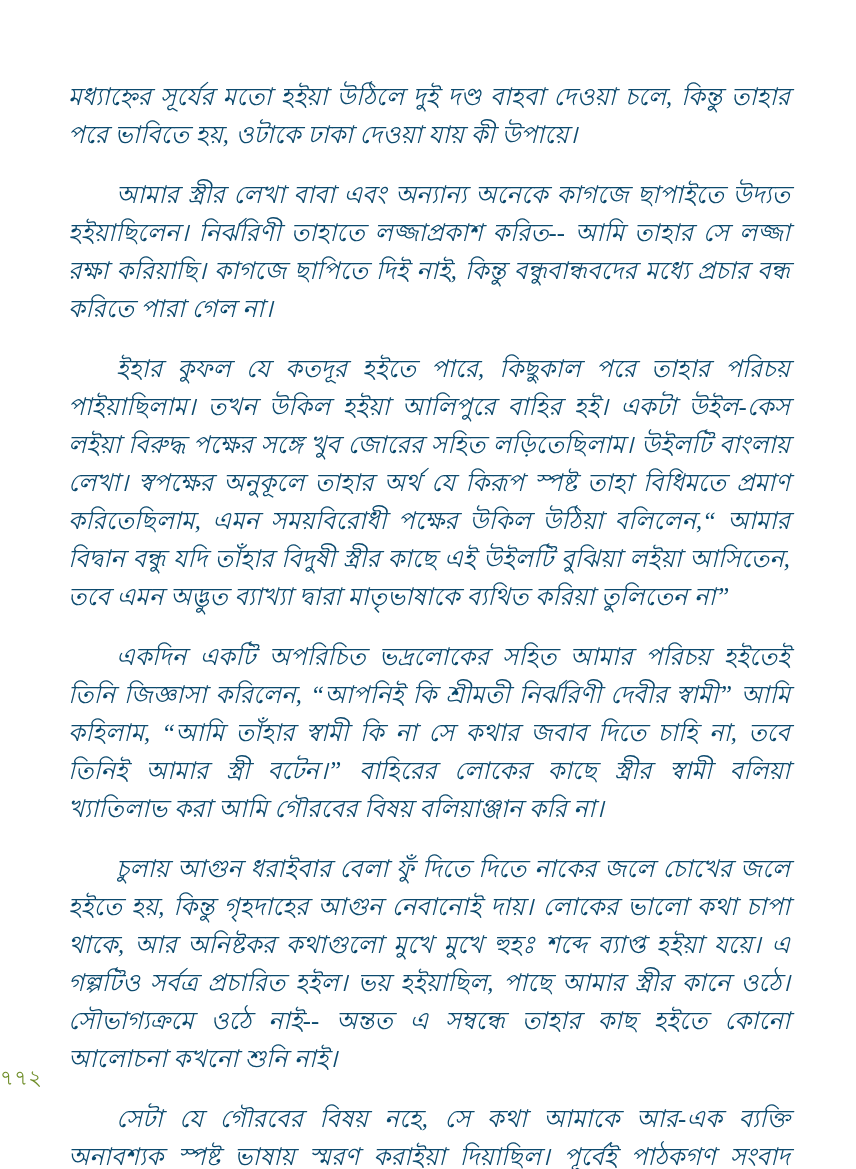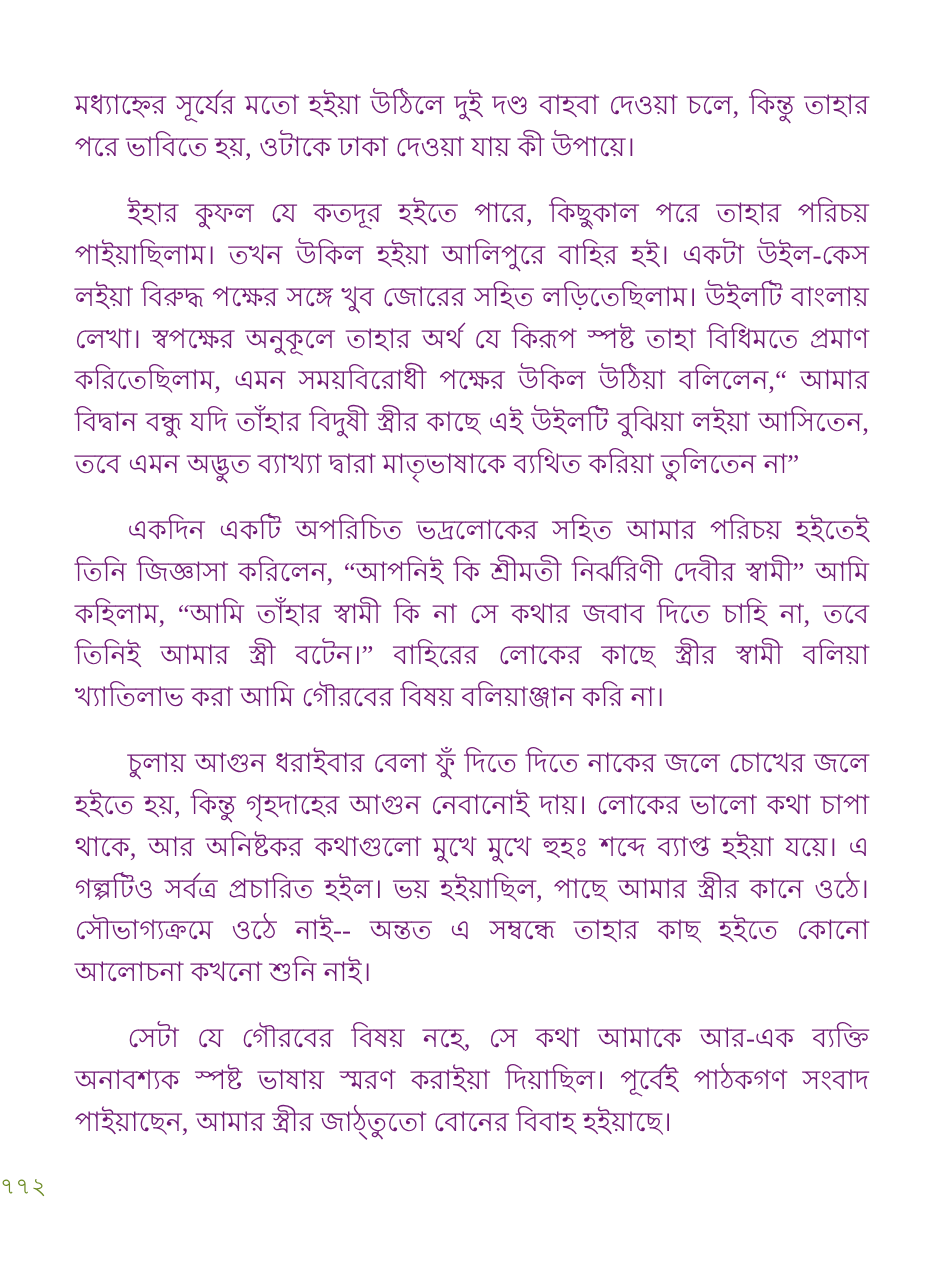--- a/index.html
+++ b/index.html
@@ -26,25 +26,26 @@
     top: 78px;
     width: 722px;
   }
   .para {
     margin: 0 0 22px 0;
     text-indent: 48px;
     text-align: justify;
     text-justify: inter-word;
     font-size: 24.5px;
     line-height: 38px;
-    color: #701a75;
+    color: #0c4a6e;
     font-family: "Liberation Serif", "DejaVu Serif", serif;
     font-weight: 400;
     word-spacing: 0.02em;
     hyphens: none;
+    font-style: italic;
   }
   .para.no-indent {
     text-indent: 0;
   }
   .para:last-of-type {
     margin-bottom: 0;
   }
   .page-number {
     position: absolute;
     left: 0;
@@ -60,20 +61,21 @@
 </style>
 </head>
 <body>
 
 <div class="page">
 
   <div class="text-column">
 
     <p class="para no-indent">মধ্যাহ্নের সূর্যের মতো হইয়া উঠিলে দুই দণ্ড বাহবা দেওয়া চলে, কিন্তু তাহার পরে ভাবিতে হয়,  ওটাকে ঢাকা দেওয়া যায় কী উপায়ে।</p>
 
+    <p class="para">আমার স্ত্রীর লেখা বাবা এবং অন্যান্য অনেকে কাগজে ছাপাইতে উদ্যত হইয়াছিলেন। নির্ঝরিণী তাহাতে লজ্জাপ্রকাশ করিত-- আমি তাহার সে লজ্জা রক্ষা করিয়াছি। কাগজে ছাপিতে দিই নাই, কিন্তু বন্ধুবান্ধবদের মধ্যে প্রচার বন্ধ করিতে পারা গেল না।</p>
 
     <p class="para">ইহার কুফল যে কতদূর হইতে পারে,  কিছুকাল পরে তাহার পরিচয় পাইয়াছিলাম। তখন উকিল হইয়া আলিপুরে বাহির হই। একটা উইল-কেস লইয়া বিরুদ্ধ পক্ষের সঙ্গে খুব জোরের সহিত লড়িতেছিলাম। উইলটি বাংলায় লেখা। স্বপক্ষের অনুকূলে তাহার অর্থ যে কিরূপ স্পষ্ট তাহা বিধিমতে প্রমাণ করিতেছিলাম,  এমন সময়বিরোধী পক্ষের উকিল উঠিয়া বলিলেন,“ আমার বিদ্বান বন্ধু যদি তাঁহার বিদুষী স্ত্রীর কাছে এই উইলটি বুঝিয়া লইয়া আসিতেন, তবে এমন অদ্ভুত ব্যাখ্যা দ্বারা মাতৃভাষাকে ব্যথিত করিয়া তুলিতেন না”</p>
 
     <p class="para">একদিন একটি অপরিচিত ভদ্রলোকের সহিত আমার পরিচয় হইতেই তিনি জিজ্ঞাসা করিলেন, “আপনিই কি শ্রীমতী নির্ঝরিণী দেবীর স্বামী” আমি কহিলাম, “আমি তাঁহার স্বামী কি না সে কথার জবাব দিতে চাহি না,  তবে তিনিই আমার স্ত্রী বটেন।” বাহিরের লোকের কাছে স্ত্রীর স্বামী বলিয়া খ্যাতিলাভ করা আমি গৌরবের বিষয় বলিয়াঞ্জান করি না।</p>
 
     <p class="para">চুলায় আগুন ধরাইবার বেলা ফুঁ দিতে দিতে নাকের জলে চোখের জলে হইতে হয়,  কিন্তু গৃহদাহের আগুন নেবানোই দায়। লোকের ভালো কথা চাপা থাকে,  আর অনিষ্টকর কথাগুলো মুখে মুখে হুহঃ শব্দে ব্যাপ্ত হইয়া যয়ে। এ গল্পটিও সর্বত্র প্রচারিত হইল। ভয় হইয়াছিল,  পাছে আমার স্ত্রীর কানে ওঠে। সৌভাগ্যক্রমে ওঠে নাই-- অন্তত এ সম্বন্ধে তাহার কাছ হইতে কোনো আলোচনা কখনো শুনি নাই।</p>
 
     <p class="para">সেটা যে গৌরবের বিষয় নহে,  সে কথা আমাকে আর-এক ব্যক্তি অনাবশ্যক স্পষ্ট ভাষায় স্মরণ করাইয়া দিয়াছিল। পূর্বেই পাঠকগণ সংবাদ পাইয়াছেন, আমার স্ত্রীর জাঠ্‌তুতো বোনের বিবাহ হইয়াছে।</p>
 
   </div>

